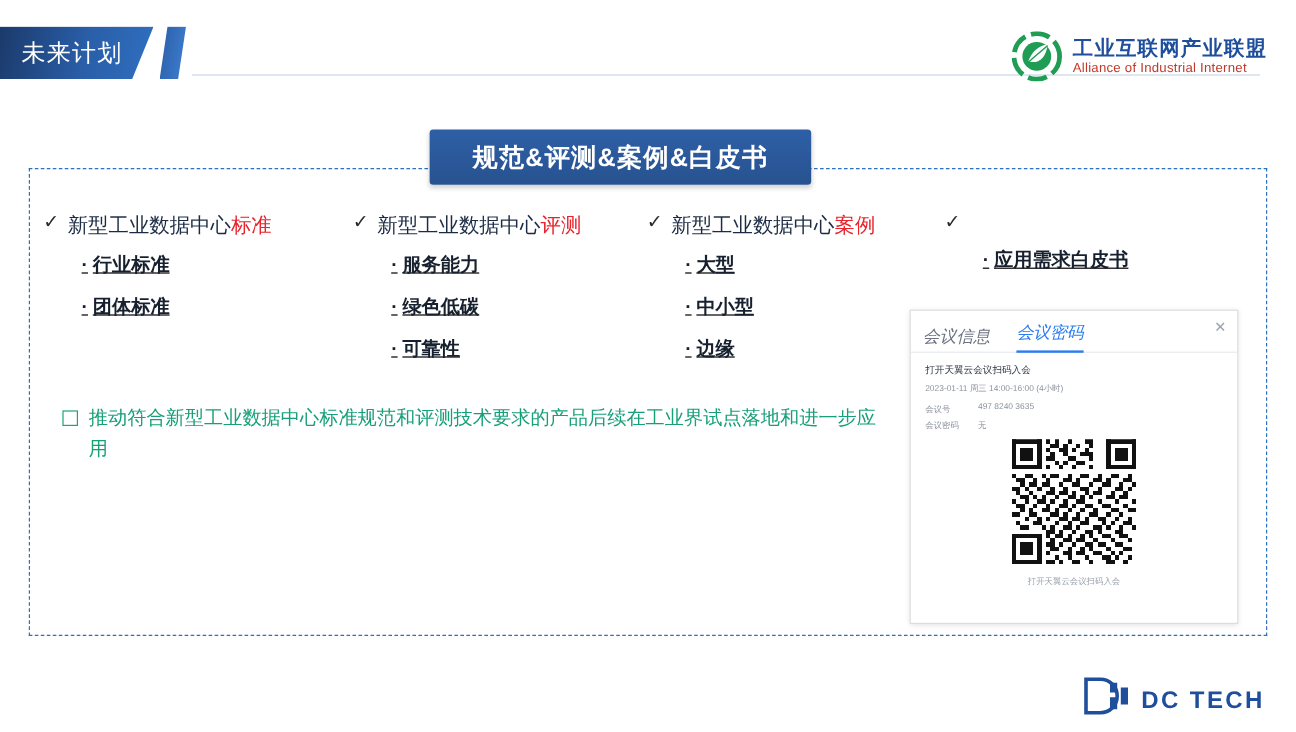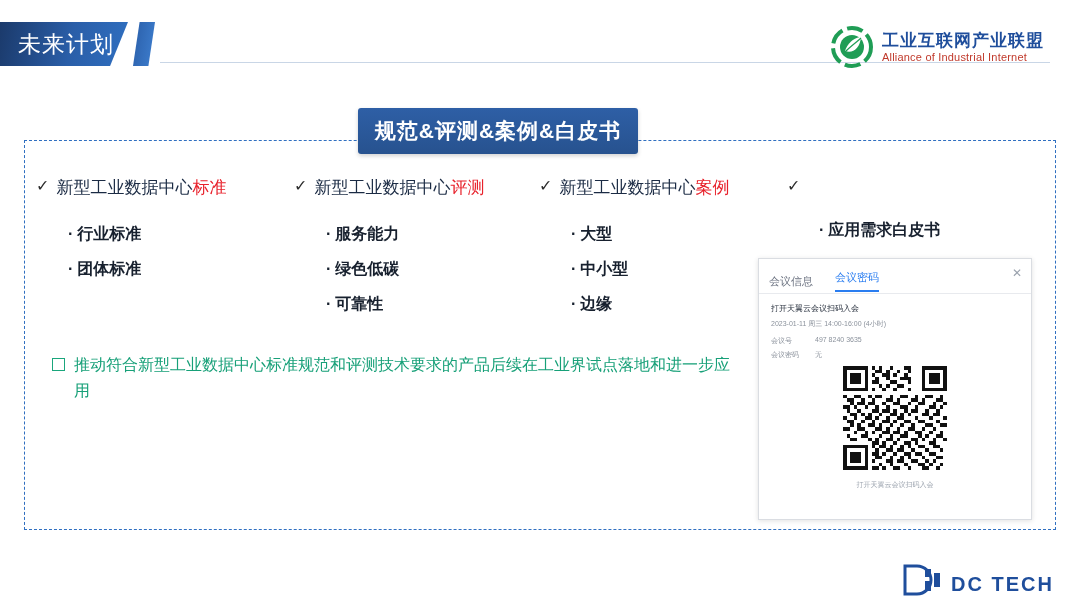--- a/index.html
+++ b/index.html
@@ -27,21 +27,21 @@
     top: 22px;
     width: 128px;
     height: 44px;
     background: linear-gradient(100deg, #1b3a6b 0%, #2a5ea8 55%, #2f6fc0 100%);
     clip-path: polygon(0 0, 100% 0, 86% 100%, 0 100%);
     display: flex;
     align-items: center;
   }
   .header-banner .title {
     color: #ffffff;
-    font-size: 23px;
+    font-size: 20px;
     letter-spacing: 1px;
     margin-left: 18px;
   }
   .header-slash {
     position: absolute;
     left: 133px;
     top: 22px;
     width: 22px;
     height: 44px;
     background: linear-gradient(100deg, #2a5ea8, #3e7fd0);
@@ -52,21 +52,21 @@
     left: 160px;
     top: 62px;
     right: 30px;
     height: 1px;
     background: #c9d6e6;
   }
 
   
   .logo {
     position: absolute;
-    right: 36px;
+    right: 24px;
     top: 26px;
     display: flex;
     align-items: center;
     gap: 9px;
   }
   .logo-mark {
     width: 42px;
     height: 42px;
     position: relative;
   }
@@ -92,21 +92,21 @@
     height: 390px;
     border: 1.5px dashed #2f6fc0;
     box-sizing: border-box;
   }
 
   
   .section-title {
     position: absolute;
     left: 358px;
     top: 108px;
-    width: 280px;
+    width: 318px;
     height: 46px;
     background: linear-gradient(180deg, #2e5fa6 0%, #27528f 100%);
     border-radius: 3px;
     display: flex;
     align-items: center;
     justify-content: center;
     box-shadow: 0 2px 4px rgba(0,0,0,0.18);
   }
   .section-title span {
     color: #ffffff;
@@ -138,40 +138,41 @@
   .check {
     color: #2b2b2b;
     font-size: 16px;
     line-height: 1.2;
   }
   .hl {
     color: #e8212b;
     font-weight: normal;
   }
   .bullets {
-    margin-top: 25px;
+    margin-top: 12px;
     padding-left: 32px;
+    text-decoration: underline;
   }
   .bullet {
     font-size: 16px;
     color: #17202e;
     font-weight: bold;
     margin-bottom: 14px;
     white-space: nowrap;
   }
   .bullet .dot {
     font-weight: bold;
     margin-right: 4px;
   }
 
   
   .notes {
     position: absolute;
     left: 52px;
-    top: 352px;
+    top: 336px;
     width: 680px;
   }
   .note {
     display: flex;
     align-items: flex-start;
     gap: 9px;
     margin-bottom: 12px;
   }
   .note-marker {
     width: 11px;
@@ -200,23 +201,24 @@
   }
   .card-tabs {
     display: flex;
     align-items: center;
     height: 34px;
     padding: 0 10px;
     gap: 22px;
     position: relative;
   }
   .card-tab {
-    font-size: 11px;
+    font-size: 14px;
     color: #6b7280;
     padding-top: 10px;
+    font-style: italic;
   }
   .card-tab.active {
     color: #2a7df0;
   }
   .card-tab.active::after {
     content: "";
     display: block;
     height: 2px;
     background: #2a7df0;
     margin-top: 5px;

